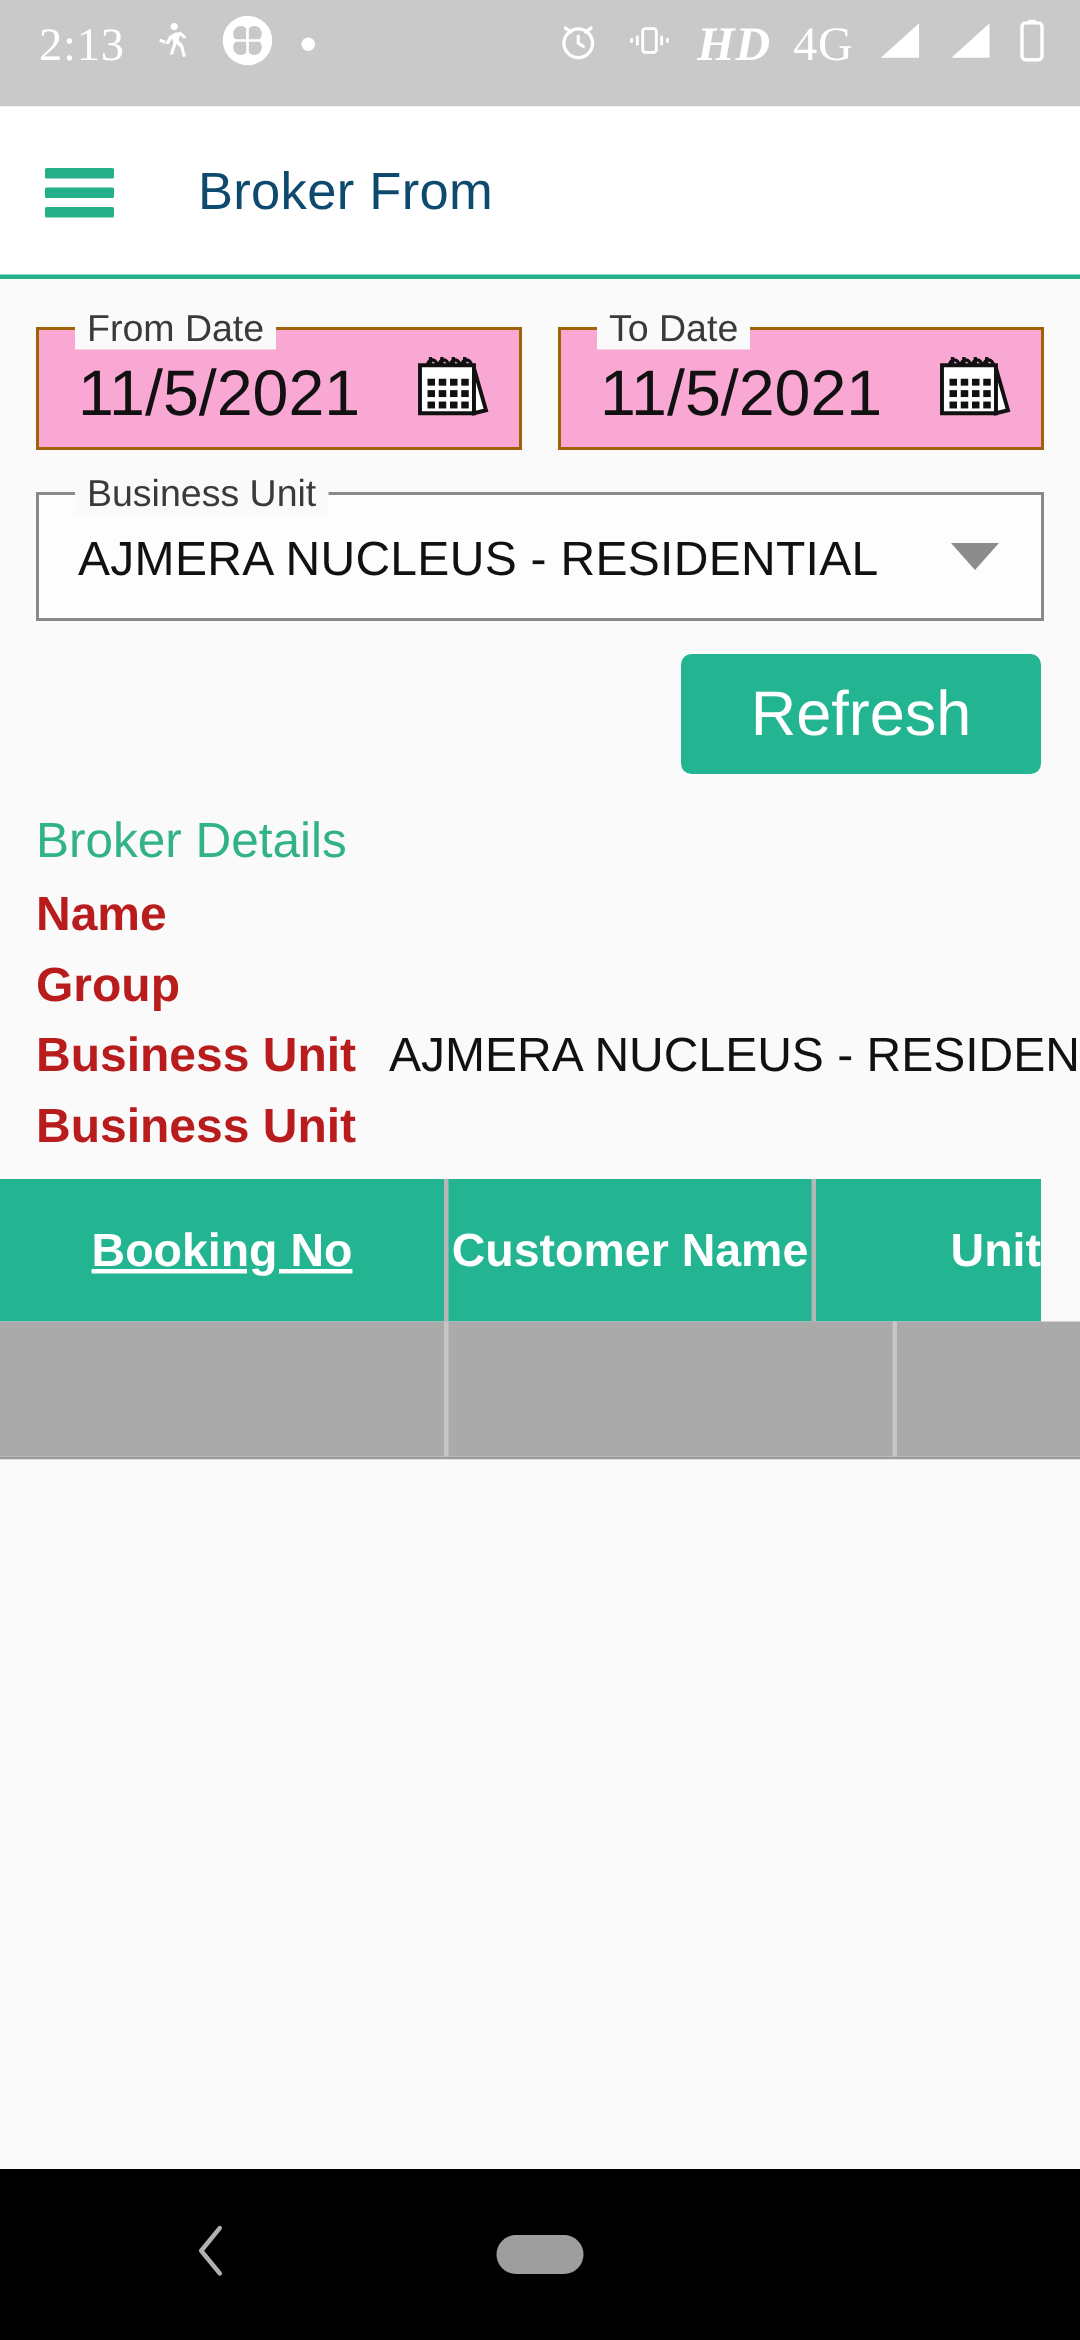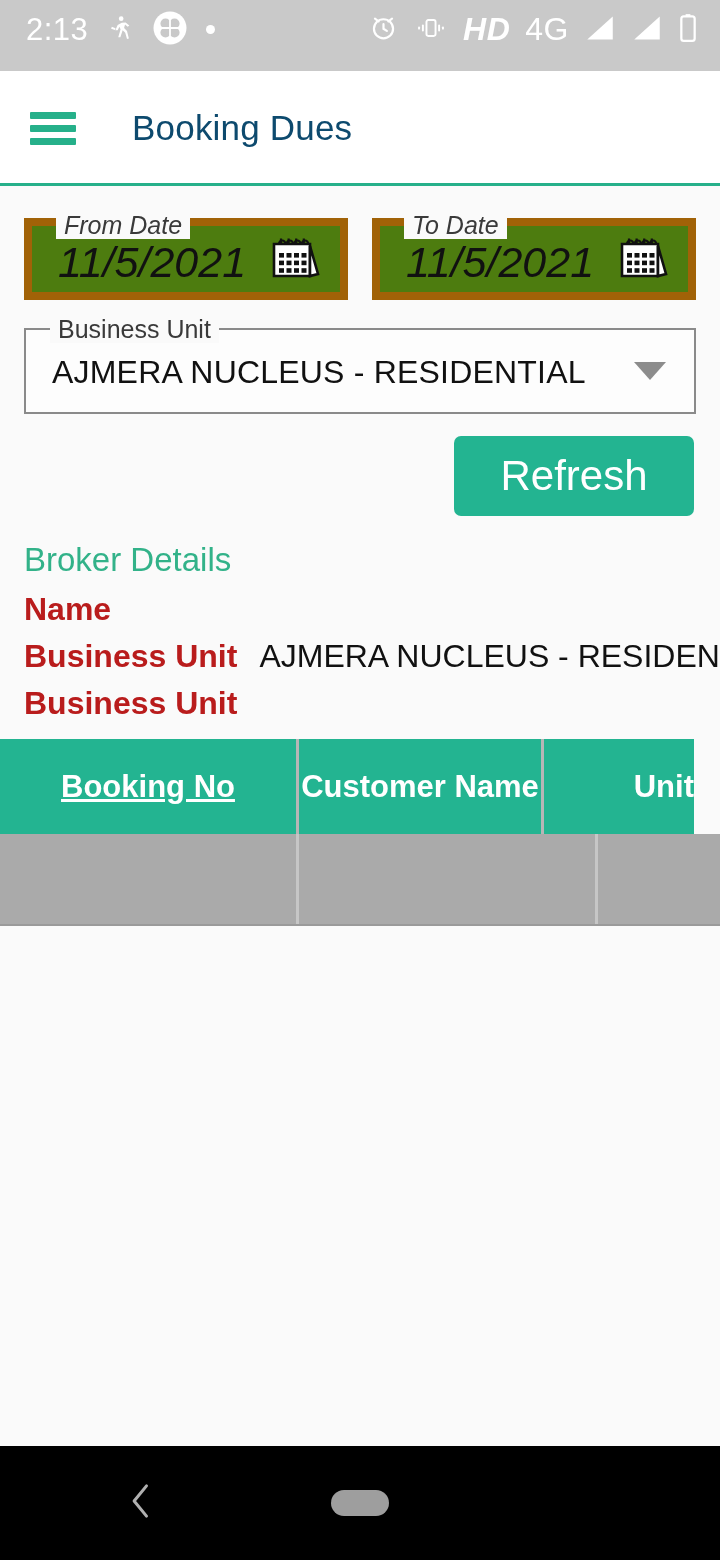--- a/index.html
+++ b/index.html
@@ -11,20 +11,21 @@
   }
   .phone { position:relative; width:720px; height:1560px; background:#fafafa; }
 
   
   .statusbar {
     position:absolute; top:0; left:0; width:720px; height:71px;
     background:#c9c9c9;
     display:flex; align-items:center;
     padding:0 22px 12px 26px;
     color:#ffffff;
+    font-family:Liberation Serif, serif;
   }
   .sb-left { display:flex; align-items:center; gap:18px; }
   .sb-clock { font-size:31px; letter-spacing:.5px; line-height:1; }
   .sb-right { margin-left:auto; display:flex; align-items:center; gap:15px; }
   .sb-hd { font-size:32px; font-style:italic; font-weight:bold; letter-spacing:.5px; }
   .sb-4g { font-size:32px; letter-spacing:.5px; }
   .ico { display:block; }
   .dot-ico { width:9px; height:9px; border-radius:50%; background:#fff; }
 
   
@@ -44,21 +45,21 @@
     position:absolute; top:183px; left:0; width:720px; height:3px; background:#26b08a;
   }
 
   
   .content { position:absolute; top:186px; left:0; width:720px; bottom:114px; background:#fafafa; }
 
   
   .row-dates { display:flex; gap:24px; padding:32px 24px 0 24px; }
   .field {
     position:relative; flex:1; height:82px;
-    border:8px solid #a16207; background:#4d7c0f;font-style:italic;
+    border:2px solid #a16207; background:#f9a8d4;
   }
   .field-label {
     position:absolute; top:-15px; left:24px; padding:0 8px;
     background:#fafafa; font-size:25px; color:#3a3a3a; line-height:28px;
   }
   .field-value {
     position:absolute; left:26px; top:50%; transform:translateY(-42%);
     font-size:43px; color:#111;
   }
   .cal-icon { position:absolute; right:20px; top:50%; transform:translateY(-50%); }
@@ -190,21 +191,21 @@
       </span>
     </div>
   </div>
 
   <div class="appbar">
     <div class="hamburger">
       <span></span>
         <span></span>
         <span></span>
     </div>
-    <div class="app-title">Booking Dues</div>
+    <div class="app-title">Broker From</div>
   </div>
   <div class="appbar-rule"></div>
 
   <div class="content">
 
     <div class="row-dates">
 
       <div class="field">
         <span class="field-label">From Date</span>
         <span class="field-value">11/5/2021</span>
@@ -281,20 +282,24 @@
     </div>
 
     <div class="details">
       <div class="details-title">Broker Details</div>
 
       <div class="d-row">
         <span class="d-label">Name</span>
         <span class="d-value"></span>
       </div>
       <div class="d-row">
+        <span class="d-label">Group</span>
+        <span class="d-value"></span>
+      </div>
+      <div class="d-row">
         <span class="d-label">Business Unit</span>
         <span class="d-value">AJMERA NUCLEUS - RESIDENTIAL</span>
       </div>
       <div class="d-row">
         <span class="d-label">Business Unit</span>
         <span class="d-value"></span>
       </div>
     </div>
 
     <div class="tbl">

